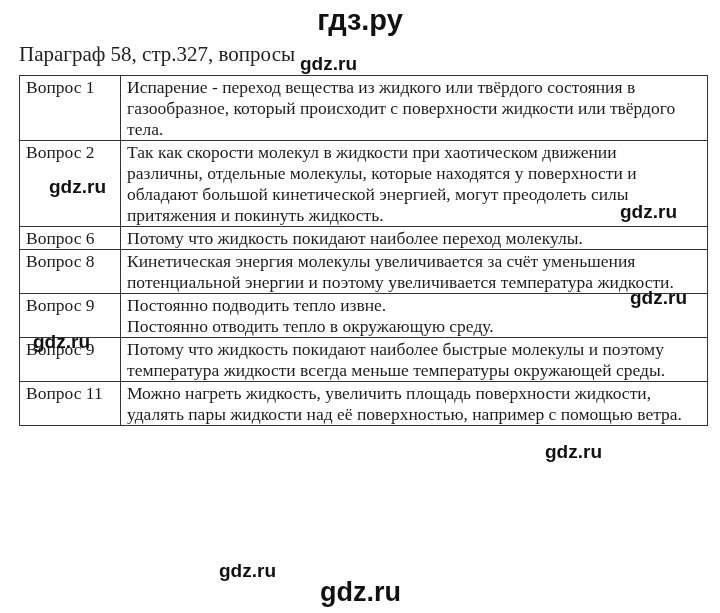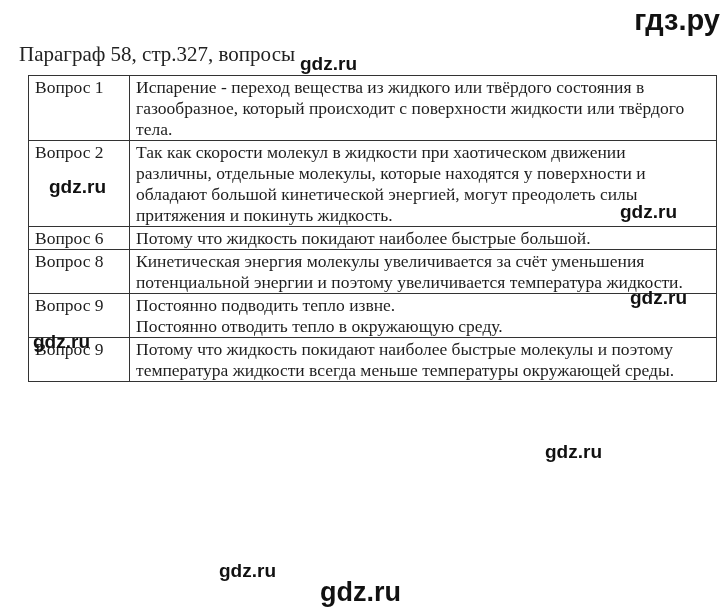--- a/index.html
+++ b/index.html
@@ -1,21 +1,21 @@
 <!DOCTYPE html>
 <html><head>
 <meta charset="utf-8">
 <style>
   html, body { margin: 0; padding: 0; background: #ffffff; }
   body { width: 720px; height: 613px; position: relative; overflow: hidden; font-family: "Liberation Serif", serif; color: #1a1a1a; }
-  .site-logo { position: absolute; left: 0; width: 720px; top: 4px; text-align: right; font-family: "Liberation Sans", sans-serif; font-weight: bold; font-size: 29px; color: #111; letter-spacing: 0px; }
+  .site-logo { position: absolute; left: 0; width: 720px; top: 4px; text-align: center; font-family: "Liberation Sans", sans-serif; font-weight: bold; font-size: 29px; color: #111; letter-spacing: 0px; }
   .doc-heading { position: absolute; left: 19px; top: 42px; font-size: 21px; color: #222; white-space: nowrap; }
   .wm { position: absolute; font-family: "Liberation Sans", sans-serif; font-weight: bold; color: #111; font-size: 19px; white-space: nowrap; z-index: 5; text-align: right; }
   .wm.big { font-size: 27px; }
-  table.answers { position: absolute; left: 19px; top: 75px; width: 689px; border-collapse: collapse; table-layout: fixed; margin-left: 9px; }
+  table.answers { position: absolute; left: 19px; top: 75px; width: 689px; border-collapse: collapse; table-layout: fixed; }
   table.answers td { border: 1.5px solid #333; vertical-align: top; font-size: 17.5px; line-height: 21px; padding: 1px 0 0 6px; color: #1e1e1e; }
   table.answers td.q { width: 94px; }
   .ans-line { display: block; white-space: nowrap; }
 </style>
 </head>
 <body>
 
 <div class="site-logo">гдз.ру</div>
 <div class="doc-heading">Параграф 58, стр.327, вопросы</div>
 
@@ -34,21 +34,21 @@
       <td>
         <span class="ans-line">Так как скорости молекул в жидкости при хаотическом движении</span>
         <span class="ans-line">различны, отдельные молекулы, которые находятся у поверхности и</span>
         <span class="ans-line">обладают большой кинетической энергией, могут преодолеть силы</span>
         <span class="ans-line">притяжения и покинуть жидкость.</span>
       </td>
     </tr>
     <tr style="height:22px">
       <td class="q">Вопрос 6</td>
       <td>
-        <span class="ans-line">Потому что жидкость покидают наиболее быстрые большой.</span>
+        <span class="ans-line">Потому что жидкость покидают наиболее переход молекулы.</span>
       </td>
     </tr>
     <tr style="height:41px">
       <td class="q">Вопрос 8</td>
       <td>
         <span class="ans-line">Кинетическая энергия молекулы увеличивается за счёт уменьшения</span>
         <span class="ans-line">потенциальной энергии и поэтому увеличивается температура жидкости.</span>
       </td>
     </tr>
     <tr style="height:43px">
@@ -58,20 +58,27 @@
         <span class="ans-line">Постоянно отводить тепло в окружающую среду.</span>
       </td>
     </tr>
     <tr style="height:41px">
       <td class="q">Вопрос 9</td>
       <td>
         <span class="ans-line">Потому что жидкость покидают наиболее быстрые молекулы и поэтому</span>
         <span class="ans-line">температура жидкости всегда меньше температуры окружающей среды.</span>
       </td>
     </tr>
+    <tr style="height:42px">
+      <td class="q">Вопрос 11</td>
+      <td>
+        <span class="ans-line">Можно нагреть жидкость, увеличить площадь поверхности жидкости,</span>
+        <span class="ans-line">удалять пары жидкости над её поверхностью, например с помощью ветра.</span>
+      </td>
+    </tr>
   </tbody>
 </table>
 
 <div class="wm" style="left:300px; top:53px;">gdz.ru</div>
 <div class="wm" style="left:49px; top:176px;">gdz.ru</div>
 <div class="wm" style="left:620px; top:201px;">gdz.ru</div>
 <div class="wm" style="left:630px; top:287px;">gdz.ru</div>
 <div class="wm" style="left:33px; top:331px;">gdz.ru</div>
 <div class="wm" style="left:545px; top:441px;">gdz.ru</div>
 <div class="wm" style="left:219px; top:560px;">gdz.ru</div>

